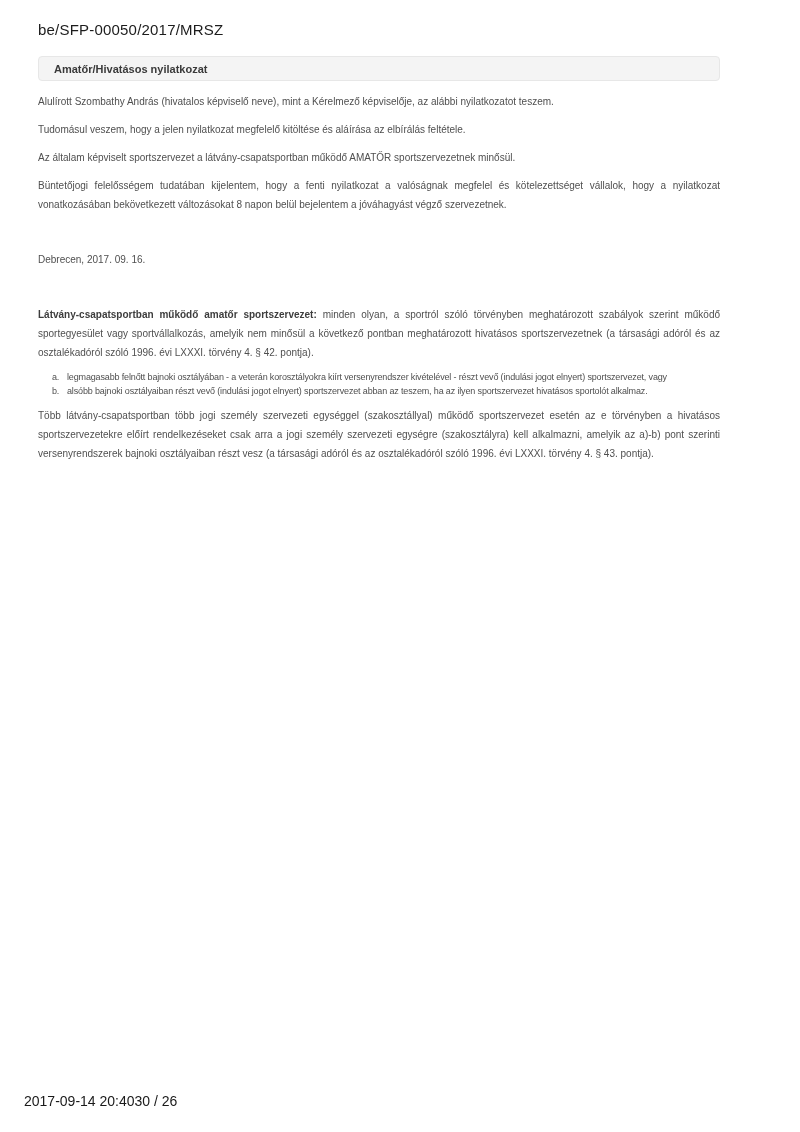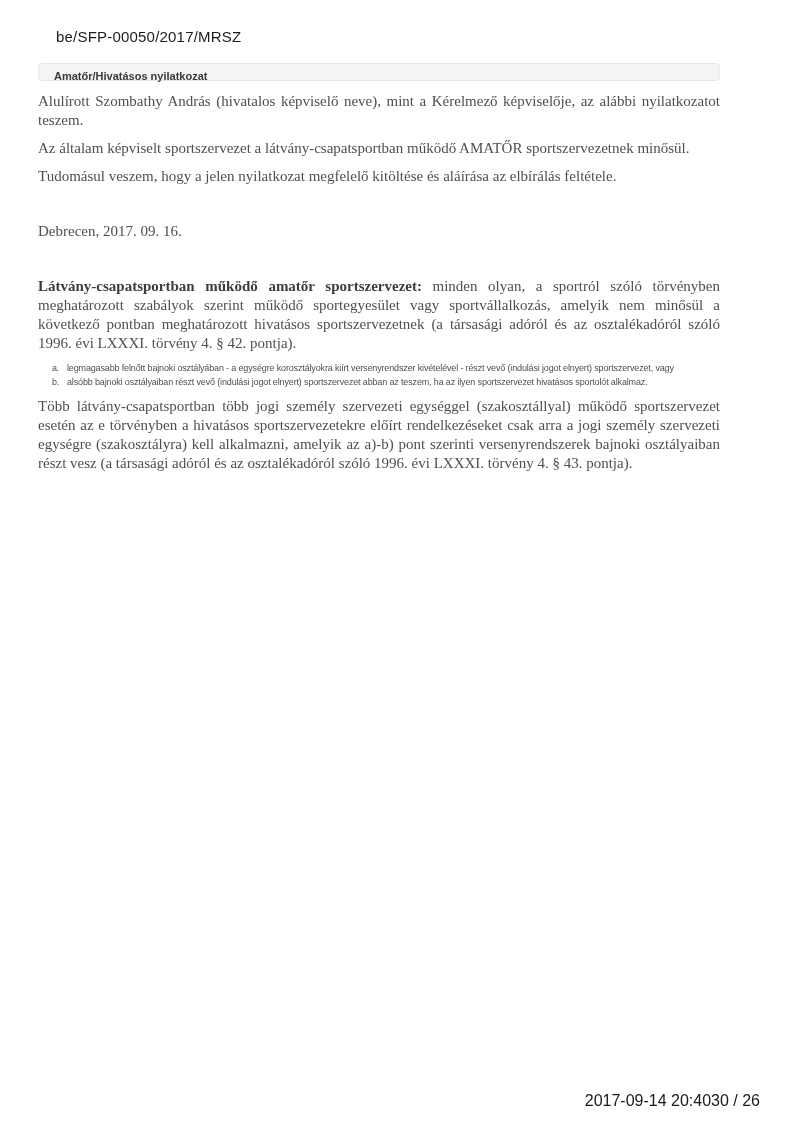--- a/index.html
+++ b/index.html
@@ -13,47 +13,45 @@
     position: relative;
     font-family: "Liberation Sans", sans-serif;
     color: #4f4f4f;
     overflow: hidden;
   }
   .content {
     margin-left: 38px;
     margin-right: 80px; 
   }
   .doc-ref {
-    padding-top: 28px;
+    padding-top: 21px;
     font-size: 15px;
     line-height: 18px;
     color: #1c1c1c;
     letter-spacing: 0.2px;
-    margin-left: 18px;
   }
   .section-bar {
     margin-top: 17px;
     background: #f4f4f4;
     border: 1px solid #e7e7e7;
     border-radius: 4px;
-    height: 18px;
+    height: 25px;
     line-height: 25px;
     padding: 0 15px;
     font-size: 11px;
     font-weight: bold;
     color: #3a3a3a;
     box-sizing: border-box;
   }
   .para {
-    font-size: 15px;
+    font-size: 10px;
     line-height: 19px;
     text-align: justify;
     margin: 0 0 9px 0;
     color: #4f4f4f;
-    font-family: Liberation Serif, serif;
   }
   .para.first {
     margin-top: 11px;
   }
   .para strong {
     color: #3d3d3d;
   }
   .date-line {
     margin-top: 36px;
   }
@@ -79,51 +77,52 @@
   }
   .closing {
     margin-top: 0;
   }
   .footer {
     position: absolute;
     left: 24px;
     right: 40px;
     top: 1093px;
     display: flex;
-    justify-content: flex-end;
-    font-size: 16px;
+    justify-content: flex-start;
+    font-size: 14px;
     line-height: 16px;
     color: #1a1a1a;
   }
 </style>
 </head>
 <body>
 
 <div class="content">
 
   <div class="doc-ref">be/SFP-00050/2017/MRSZ</div>
 
   <div class="section-bar">Amatőr/Hivatásos nyilatkozat</div>
 
   <p class="para first">Alulírott Szombathy András (hivatalos képviselő neve), mint a Kérelmező képviselője, az alábbi nyilatkozatot teszem.</p>
 
+  <p class="para">Tudomásul veszem, hogy a jelen nyilatkozat megfelelő kitöltése és aláírása az elbírálás feltétele.</p>
+
   <p class="para">Az általam képviselt sportszervezet a látvány-csapatsportban működő AMATŐR sportszervezetnek minősül.</p>
 
-  <p class="para">Tudomásul veszem, hogy a jelen nyilatkozat megfelelő kitöltése és aláírása az elbírálás feltétele.</p>
-
+  <p class="para">Büntetőjogi felelősségem tudatában kijelentem, hogy a fenti nyilatkozat a valóságnak megfelel és kötelezettséget vállalok, hogy a nyilatkozat vonatkozásában bekövetkezett változásokat 8 napon belül bejelentem a jóváhagyást végző szervezetnek.</p>
 
   <p class="para date-line">Debrecen, 2017. 09. 16.</p>
 
   <p class="para def-amateur"><strong>Látvány-csapatsportban működő amatőr sportszervezet:</strong><span> minden olyan, a sportról szóló törvényben meghatározott szabályok szerint működő sportegyesület vagy sportvállalkozás, amelyik nem minősül a következő pontban meghatározott hivatásos sportszervezetnek (a társasági adóról és az osztalékadóról szóló 1996. évi LXXXI. törvény 4. § 42. pontja).</span></p>
 
 
   <div class="list">
     <div class="list-item">
       <span class="list-marker">a.</span>
-        <span>legmagasabb felnőtt bajnoki osztályában - a egységre korosztályokra kiírt versenyrendszer kivételével - részt vevő (indulási jogot elnyert) sportszervezet, vagy</span>
+        <span>legmagasabb felnőtt bajnoki osztályában - a veterán korosztályokra kiírt versenyrendszer kivételével - részt vevő (indulási jogot elnyert) sportszervezet, vagy</span>
     </div>
     <div class="list-item">
       <span class="list-marker">b.</span>
         <span>alsóbb bajnoki osztályaiban részt vevő (indulási jogot elnyert) sportszervezet abban az teszem, ha az ilyen sportszervezet hivatásos sportolót alkalmaz.</span>
     </div>
   </div>
 
   <p class="para closing">Több látvány-csapatsportban több jogi személy szervezeti egységgel (szakosztállyal) működő sportszervezet esetén az e törvényben a hivatásos sportszervezetekre előírt rendelkezéseket csak arra a jogi személy szervezeti egységre (szakosztályra) kell alkalmazni, amelyik az a)-b) pont szerinti versenyrendszerek bajnoki osztályaiban részt vesz (a társasági adóról és az osztalékadóról szóló 1996. évi LXXXI. törvény 4. § 43. pontja).</p>
 
 </div>

